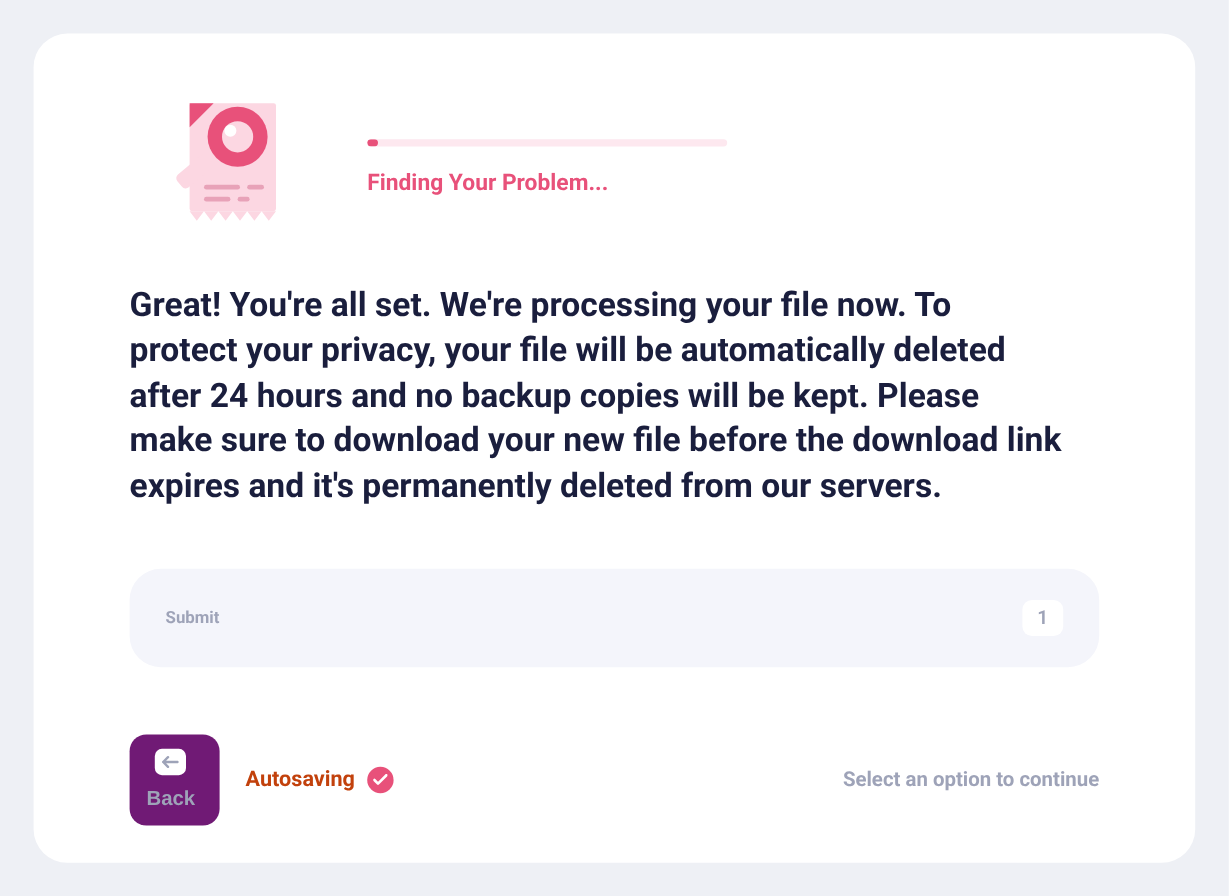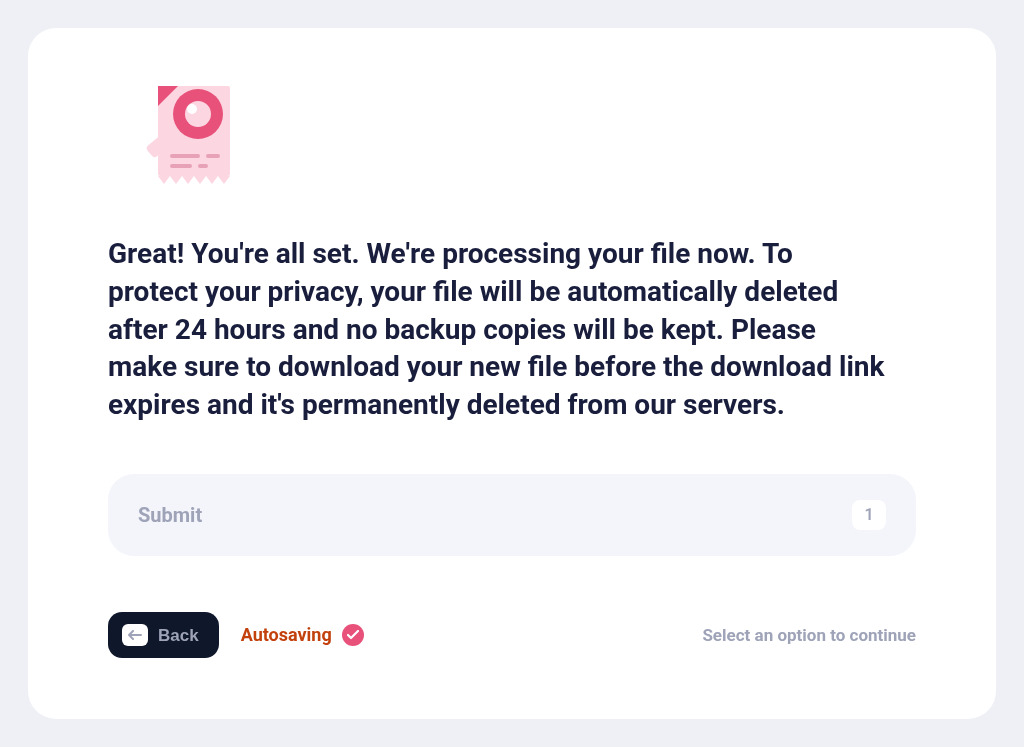--- a/index.html
+++ b/index.html
@@ -69,21 +69,21 @@
       border-radius: 26px;
       padding: 26px 30px;
       margin-top: 50px;
       margin-left: 0;
       display: flex;
       align-items: center;
       justify-content: space-between;
     }
     .submit-label {
       color: #9ea3b8;
-      font-size: 20px;
+      font-size: 14px;
       font-weight: 700;
     }
     .submit-badge {
       background: #ffffff;
       border-radius: 8px;
       width: 34px;
       height: 30px;
       display: flex;
       align-items: center;
       justify-content: center;
@@ -91,28 +91,29 @@
       font-size: 16px;
       font-weight: 600;
     }
     .footer-row {
       display: flex;
       align-items: center;
       margin-top: 56px;
       gap: 22px;
     }
     .back-button {
-      background: #0f172a;
+      background: #701a75;
       border-radius: 14px;
       padding: 12px 20px 12px 14px;
       display: flex;
-      align-items: flex-end;
+      align-items: center;
       gap: 10px;
       cursor: pointer;
       border: none;
+      flex-direction: column;
     }
     .back-arrow {
       background: #ffffff;
       border-radius: 6px;
       width: 26px;
       height: 22px;
       display: flex;
       align-items: center;
       justify-content: center;
       color: #9ea3b8;
@@ -170,20 +171,26 @@
         <rect x="70" y="78" width="14" height="4" fill="#e8a2b8" rx="2"></rect>
         <rect x="34" y="88" width="22" height="4" fill="#e8a2b8" rx="2"></rect>
         <rect x="62" y="88" width="10" height="4" fill="#e8a2b8" rx="2"></rect>
 
         <circle cx="62" cy="38" r="25" fill="#e8517a"></circle>
         <circle cx="62" cy="38" r="13" fill="#fcd7e2"></circle>
         <circle cx="56" cy="33" r="5" fill="#ffffff"></circle>
 
         <rect x="10" y="60" width="32" height="14" fill="#fcd7e2" transform="rotate(-40 26 67)" rx="4"></rect>
       </svg>
+    </div>
+    <div class="progress-section">
+      <div class="progress-bar">
+        <div class="progress-fill"></div>
+      </div>
+      <div class="progress-label">Finding Your Problem...</div>
     </div>
   </div>
 
   <div class="main-message">Great! You're all set. We're processing your file now. To protect your privacy, your file will be automatically deleted after 24 hours and no backup copies will be kept. Please make sure to download your new file before the download link expires and it's permanently deleted from our servers.</div>
 
   <div class="submit-box">
     <span class="submit-label">Submit</span>
     <span class="submit-badge">1</span>
   </div>
 

